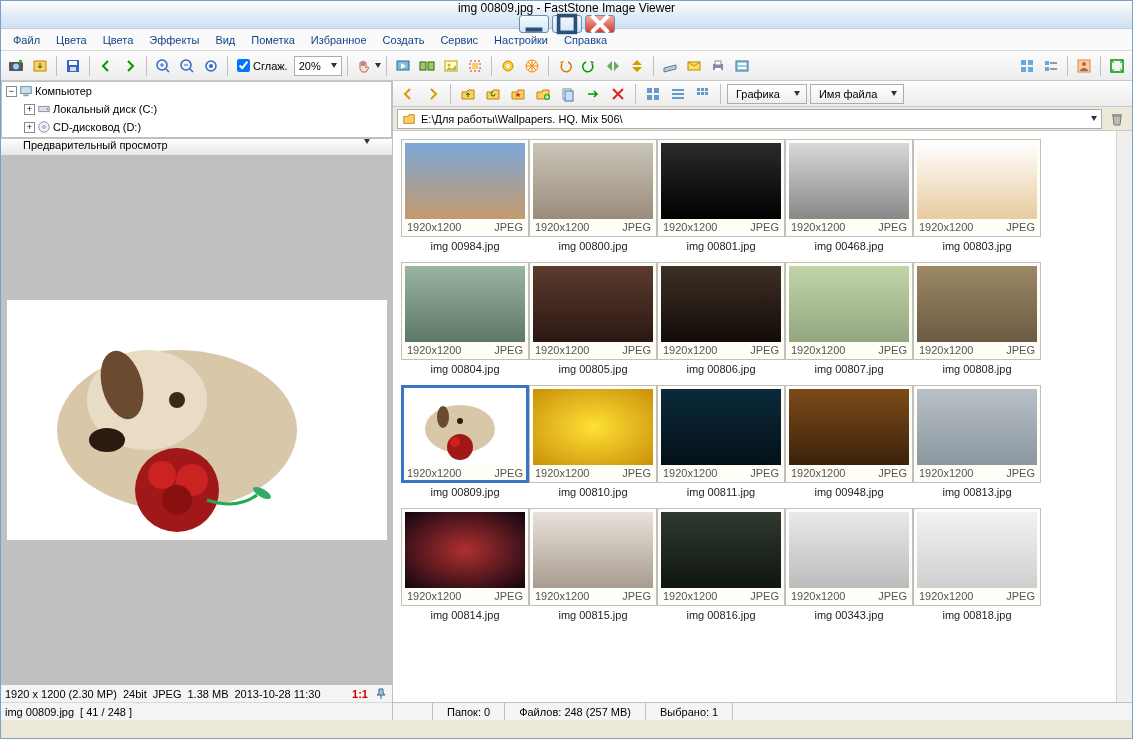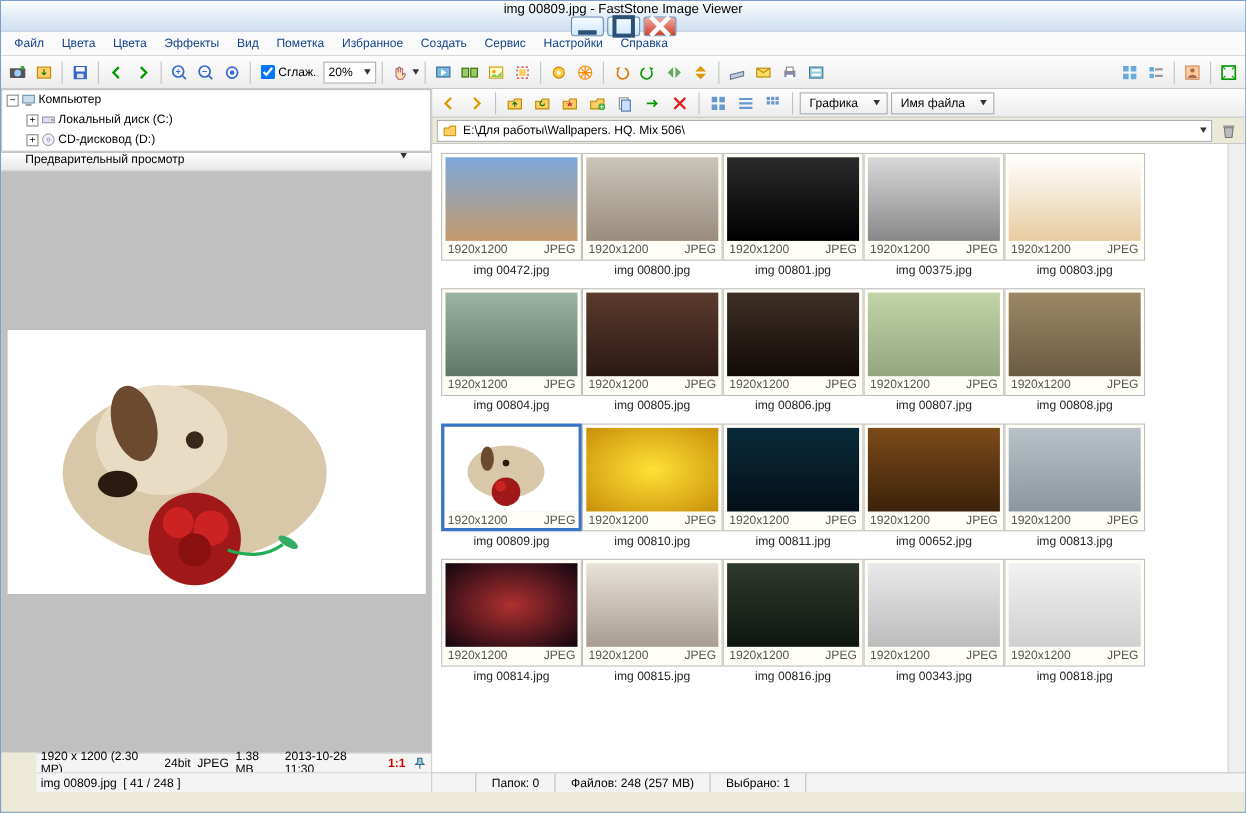--- a/index.html
+++ b/index.html
@@ -20,21 +20,21 @@
 .zoomsel { height:20px; border:1px solid #abadb3; background:#fff; padding:0 4px; display:flex; align-items:center; gap:10px; }
 .split { display:flex; height:calc(100% - 28px - 22px - 30px - 18px); }
 .left { width:392px; display:flex; flex-direction:column; border-right:1px solid #c0c0c0; }
 .tree { height:57px; background:#fff; border:1px solid #c0c0c0; margin:0; overflow:auto; position:relative; }
 .tree .row { display:flex; align-items:center; height:18px; padding-left:4px; gap:2px; }
 .tree .expander { width:11px; height:11px; border:1px solid #8a8a8a; display:flex; align-items:center; justify-content:center; font-size:9px; line-height:1; cursor:default; }
 .tree .ticon2 { width:14px; height:14px; }
 .prevhdr { height:18px; background:linear-gradient(#fefefe,#e7e7e7); border-top:1px solid #c0c0c0; border-bottom:1px solid #c0c0c0; display:flex; align-items:flex-start; padding:0 22px; }
 .preview { flex:1; background:#c0c0c0; display:flex; align-items:center; justify-content:center; overflow:hidden; }
 .previmg { width:380px; height:240px; background:#fff; display:flex; align-items:center; justify-content:center; }
-.statusL { height:18px; border-top:1px solid #c0c0c0; background:#f4f4f4; display:flex; align-items:center; padding:0 4px; gap:6px;margin-left:32px; }
+.statusL { height:18px; border-top:1px solid #c0c0c0; background:#f4f4f4; display:flex; align-items:center; padding:0 4px; gap:6px; }
 .right { flex:1; display:flex; flex-direction:column; }
 .toolbar2 { height:26px; background:linear-gradient(#fdfdfd,#ececec); border-bottom:1px solid #c9c9c9; display:flex; align-items:center; padding:0 4px; gap:3px; }
 .combo { height:20px; border:1px solid #abadb3; background:linear-gradient(#fff,#eee); padding:0 6px 0 8px; display:flex; align-items:center; gap:14px; cursor:default; }
 .pathbar { height:24px; display:flex; align-items:center; padding:0 4px; gap:4px; border-bottom:1px solid #c9c9c9; }
 .pathfield { flex:1; height:20px; border:1px solid #abadb3; background:#fff; display:flex; align-items:center; padding:0 4px; gap:5px; }
 .grid { flex:1; background:#fff; overflow:auto; padding:8px; display:grid; grid-template-columns:repeat(5,128px); gap:10px 0; justify-content:start; align-content:start; position:relative; }
 .thumb { width:128px; }
 .tframe { border:1px solid #bfbfbf; background:#fefdf6; padding:3px; }
 .tframe.sel { border:3px solid #3a75c4; padding:1px; }
 .timg { width:120px; height:76px; display:flex; align-items:center; justify-content:center; color:#666; font-size:9px; position:relative; overflow:hidden; }
@@ -456,21 +456,21 @@
     </div>
     <div class="grid" id="grid">
       <div class="thumb">
           <div class="tframe">
             <div class="timg" style="background: linear-gradient(rgb(125, 167, 217), rgb(196, 154, 108));"></div>
             <div class="tmeta">
               <span>1920x1200</span>
               <span>JPEG</span>
             </div>
           </div>
-          <div class="tname">img 00472.jpg</div>
+          <div class="tname">img 00984.jpg</div>
         </div>
         <div class="thumb">
           <div class="tframe">
             <div class="timg" style="background: linear-gradient(rgb(201, 197, 184), rgb(154, 140, 124));"></div>
             <div class="tmeta">
               <span>1920x1200</span>
               <span>JPEG</span>
             </div>
           </div>
           <div class="tname">img 00800.jpg</div>
@@ -486,21 +486,21 @@
           <div class="tname">img 00801.jpg</div>
         </div>
         <div class="thumb">
           <div class="tframe">
             <div class="timg" style="background: linear-gradient(rgb(216, 216, 216), rgb(136, 136, 136));"></div>
             <div class="tmeta">
               <span>1920x1200</span>
               <span>JPEG</span>
             </div>
           </div>
-          <div class="tname">img 00375.jpg</div>
+          <div class="tname">img 00468.jpg</div>
         </div>
         <div class="thumb">
           <div class="tframe">
             <div class="timg" style="background: linear-gradient(rgb(254, 254, 254), rgb(232, 203, 160));"></div>
             <div class="tmeta">
               <span>1920x1200</span>
               <span>JPEG</span>
             </div>
           </div>
           <div class="tname">img 00803.jpg</div>
@@ -595,21 +595,21 @@
           <div class="tname">img 00811.jpg</div>
         </div>
         <div class="thumb">
           <div class="tframe">
             <div class="timg" style="background: linear-gradient(rgb(125, 75, 25), rgb(59, 34, 11));"></div>
             <div class="tmeta">
               <span>1920x1200</span>
               <span>JPEG</span>
             </div>
           </div>
-          <div class="tname">img 00652.jpg</div>
+          <div class="tname">img 00948.jpg</div>
         </div>
         <div class="thumb">
           <div class="tframe">
             <div class="timg" style="background: linear-gradient(rgb(184, 193, 200), rgb(140, 150, 158));"></div>
             <div class="tmeta">
               <span>1920x1200</span>
               <span>JPEG</span>
             </div>
           </div>
           <div class="tname">img 00813.jpg</div>

